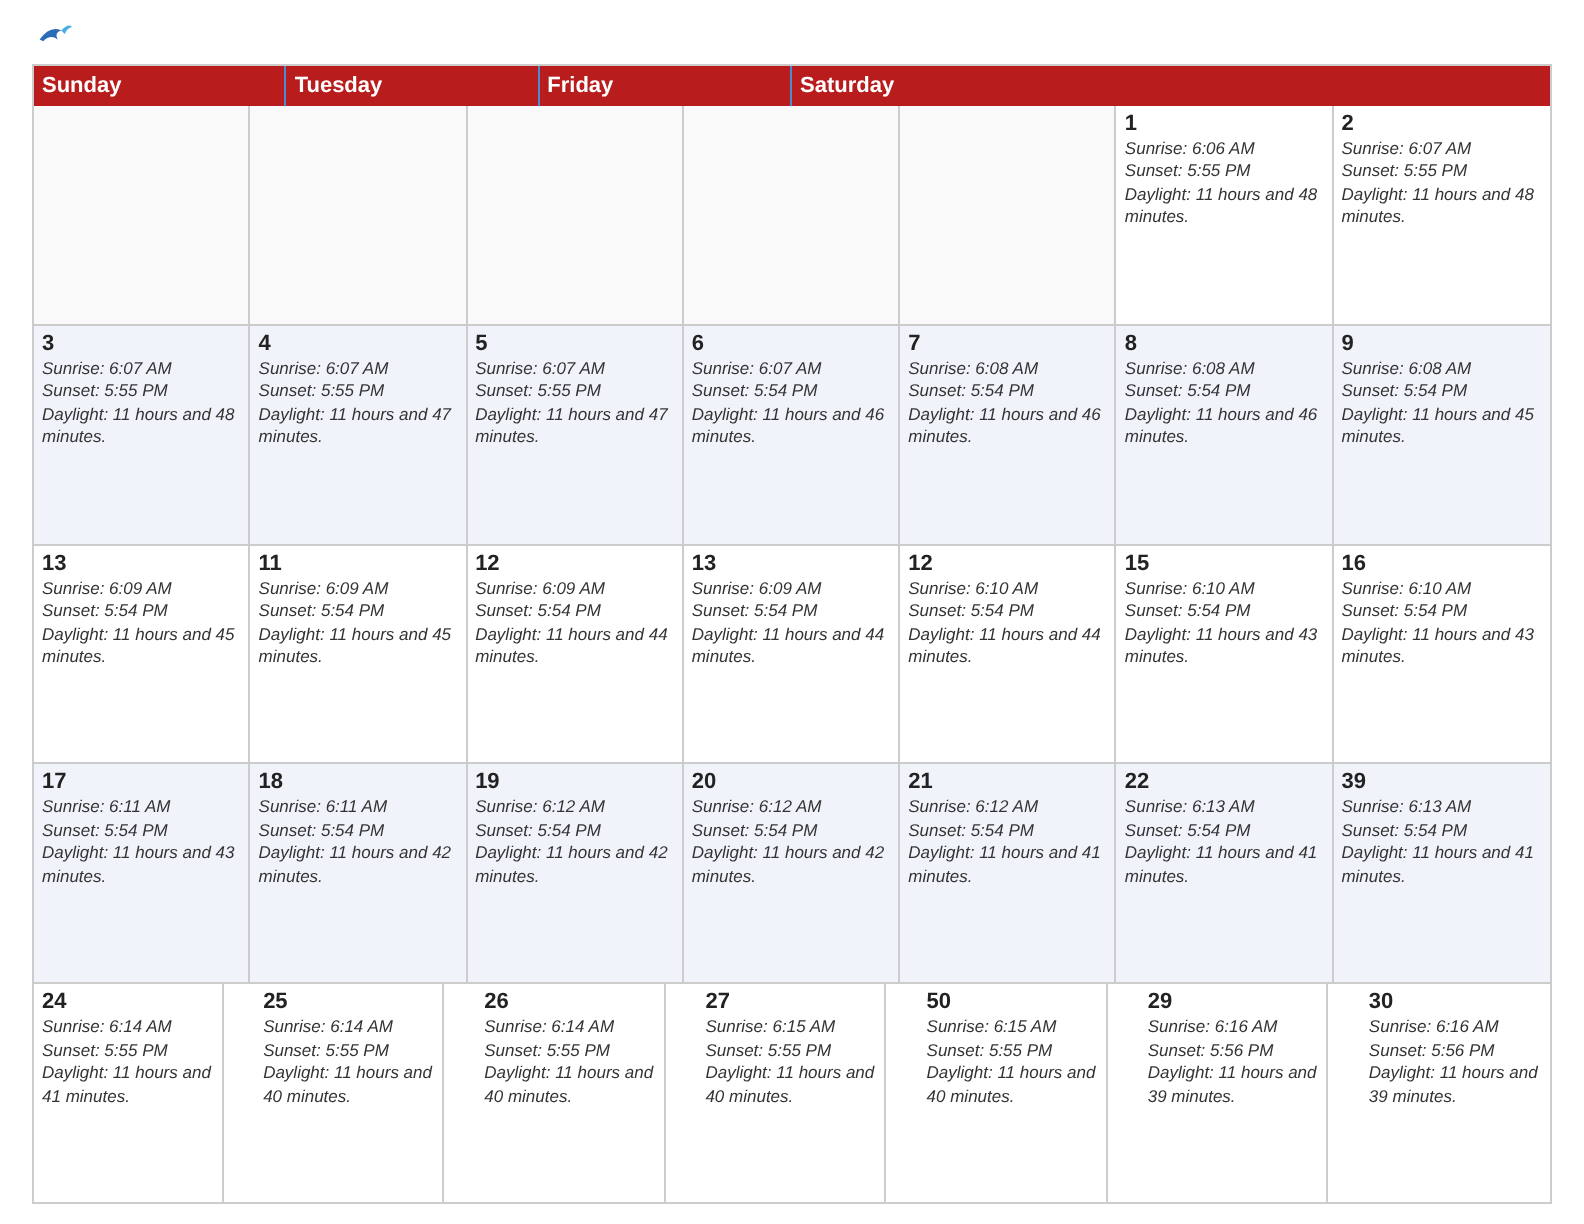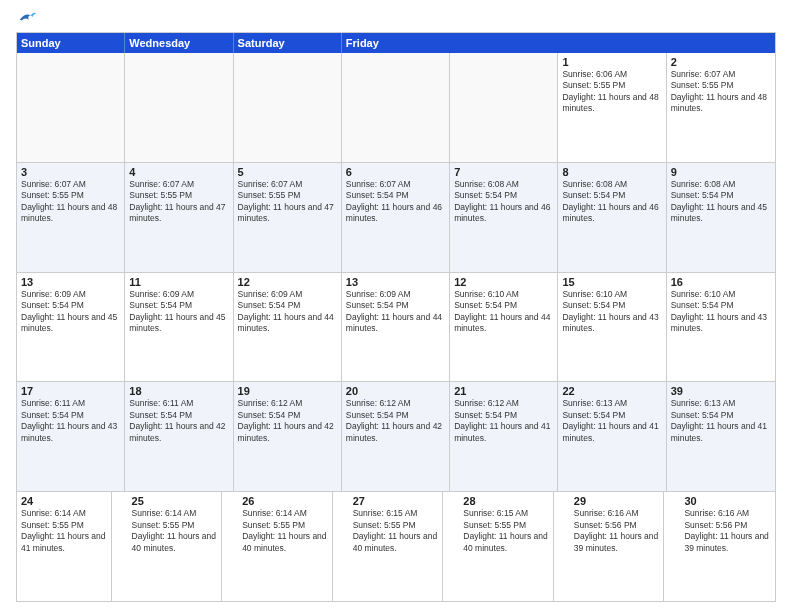--- a/index.html
+++ b/index.html
@@ -58,22 +58,22 @@
       color: #444;
     }
     .calendar {
       flex: 1;
       display: flex;
       flex-direction: column;
       border: 1px solid #ccc;
     }
     .cal-header {
       display: grid;
-      grid-template-columns: repeat(7, 1fr);
-      background: #1d4ed8;
+      grid-template-columns: repeat(6, 1fr);
+      background: #b91c1c;
     }
     .cal-header-cell {
       color: #fff;
       font-size: 11px;
       font-weight: bold;
       padding: 4px 4px;
       text-align: left;
       border-right: 1px solid #4a8cd4;
     }
     .cal-header-cell:last-child { border-right: none; }
@@ -104,20 +104,21 @@
     .day-number {
       font-size: 11px;
       font-weight: bold;
       color: #222;
       margin-bottom: 1px;
     }
     .cell-text {
       font-size: 8.5px;
       color: #333;
       line-height: 1.35;
+      font-style: italic;
     }
   </style>
 </head>
 <body>
 
 <div class="page">
   <div class="header">
     <div class="logo">
       <div class="logo-text">
         <span class="logo-general"></span>
@@ -130,23 +131,23 @@
     </div>
     <div class="title-section">
       <div class="month-title"></div>
       <div class="location"></div>
     </div>
   </div>
 
   <div class="calendar">
     <div class="cal-header">
     <div class="cal-header-cell">Sunday</div>
-        <div class="cal-header-cell">Wednesday</div>
+        <div class="cal-header-cell">Tuesday</div>
+        <div class="cal-header-cell">Friday</div>
         <div class="cal-header-cell">Saturday</div>
-        <div class="cal-header-cell">Friday</div>
       </div>
     <div class="cal-body">
     <div class="cal-row">
           <div class="cal-cell empty"></div>
           <div class="cal-cell empty"></div>
           <div class="cal-cell empty"></div>
           <div class="cal-cell empty"></div>
           <div class="cal-cell empty"></div>
           <div class="cal-cell">
             <div class="day-number">1</div>
@@ -312,21 +313,21 @@
 Sunset: 5:55 PM
 Daylight: 11 hours and 40 minutes.</div>
           </div>
           <div class="cal-cell">
             <div class="day-number">27</div>
             <div class="cell-text" style="white-space: pre-line;">Sunrise: 6:15 AM
 Sunset: 5:55 PM
 Daylight: 11 hours and 40 minutes.</div>
           </div>
           <div class="cal-cell">
-            <div class="day-number">28</div>
+            <div class="day-number">50</div>
             <div class="cell-text" style="white-space: pre-line;">Sunrise: 6:15 AM
 Sunset: 5:55 PM
 Daylight: 11 hours and 40 minutes.</div>
           </div>
           <div class="cal-cell">
             <div class="day-number">29</div>
             <div class="cell-text" style="white-space: pre-line;">Sunrise: 6:16 AM
 Sunset: 5:56 PM
 Daylight: 11 hours and 39 minutes.</div>
           </div>

